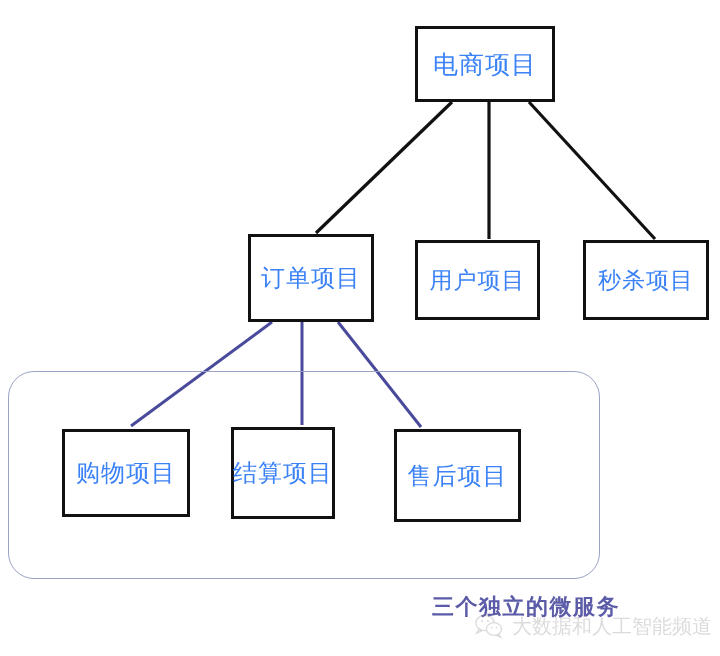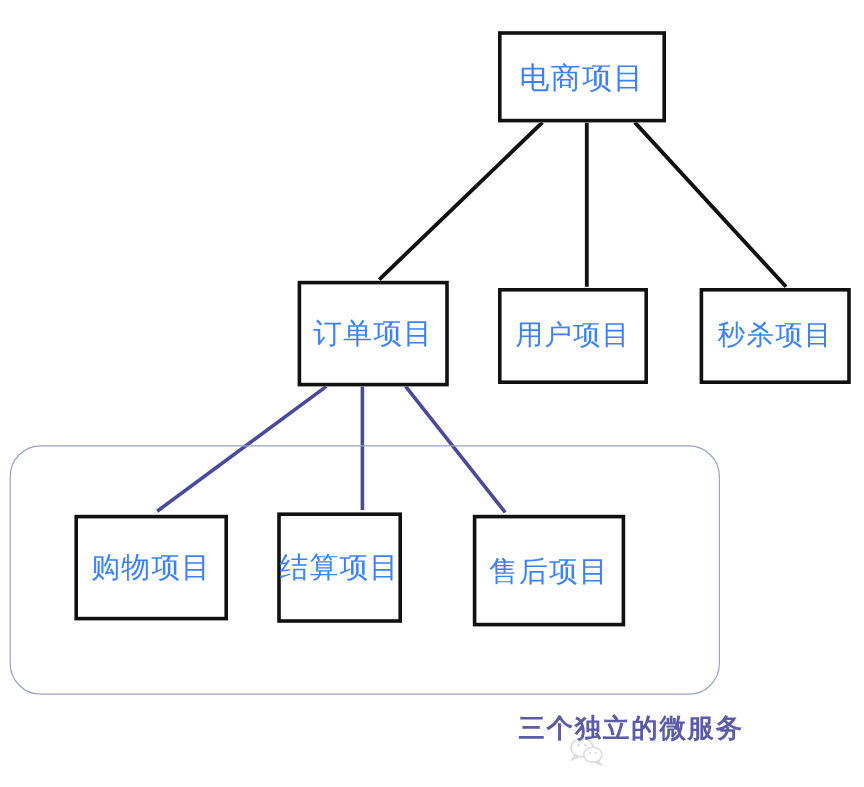--- a/index.html
+++ b/index.html
@@ -198,15 +198,16 @@
     <svg class="wechat-icon" viewBox="0 0 30 26" xmlns="http://www.w3.org/2000/svg">
       <ellipse cx="11" cy="10" rx="9.2" ry="7.6" fill="none" stroke="#8c8c8c" stroke-width="1.3"></ellipse>
       <path d="M5 16.4 L2.6 20.2 L7.2 18.2 Z" fill="none" stroke="#8c8c8c" stroke-width="1.3"></path>
       <circle cx="8" cy="8" r="1.1" fill="#8c8c8c"></circle>
       <circle cx="14" cy="8" r="1.1" fill="#8c8c8c"></circle>
       <ellipse cx="20" cy="16" rx="7.6" ry="6.3" fill="#ffffff" stroke="#8c8c8c" stroke-width="1.3"></ellipse>
       <path d="M24.6 21.1 L26.8 24.2 L22.9 22.6 Z" fill="#ffffff" stroke="#8c8c8c" stroke-width="1.3"></path>
       <circle cx="17.6" cy="14.6" r="0.95" fill="#8c8c8c"></circle>
       <circle cx="22.6" cy="14.6" r="0.95" fill="#8c8c8c"></circle>
     </svg>
+    <span id="watermark-text">大数据和人工智能频道</span>
   </div>
 
 </div>
 
 </body></html>

